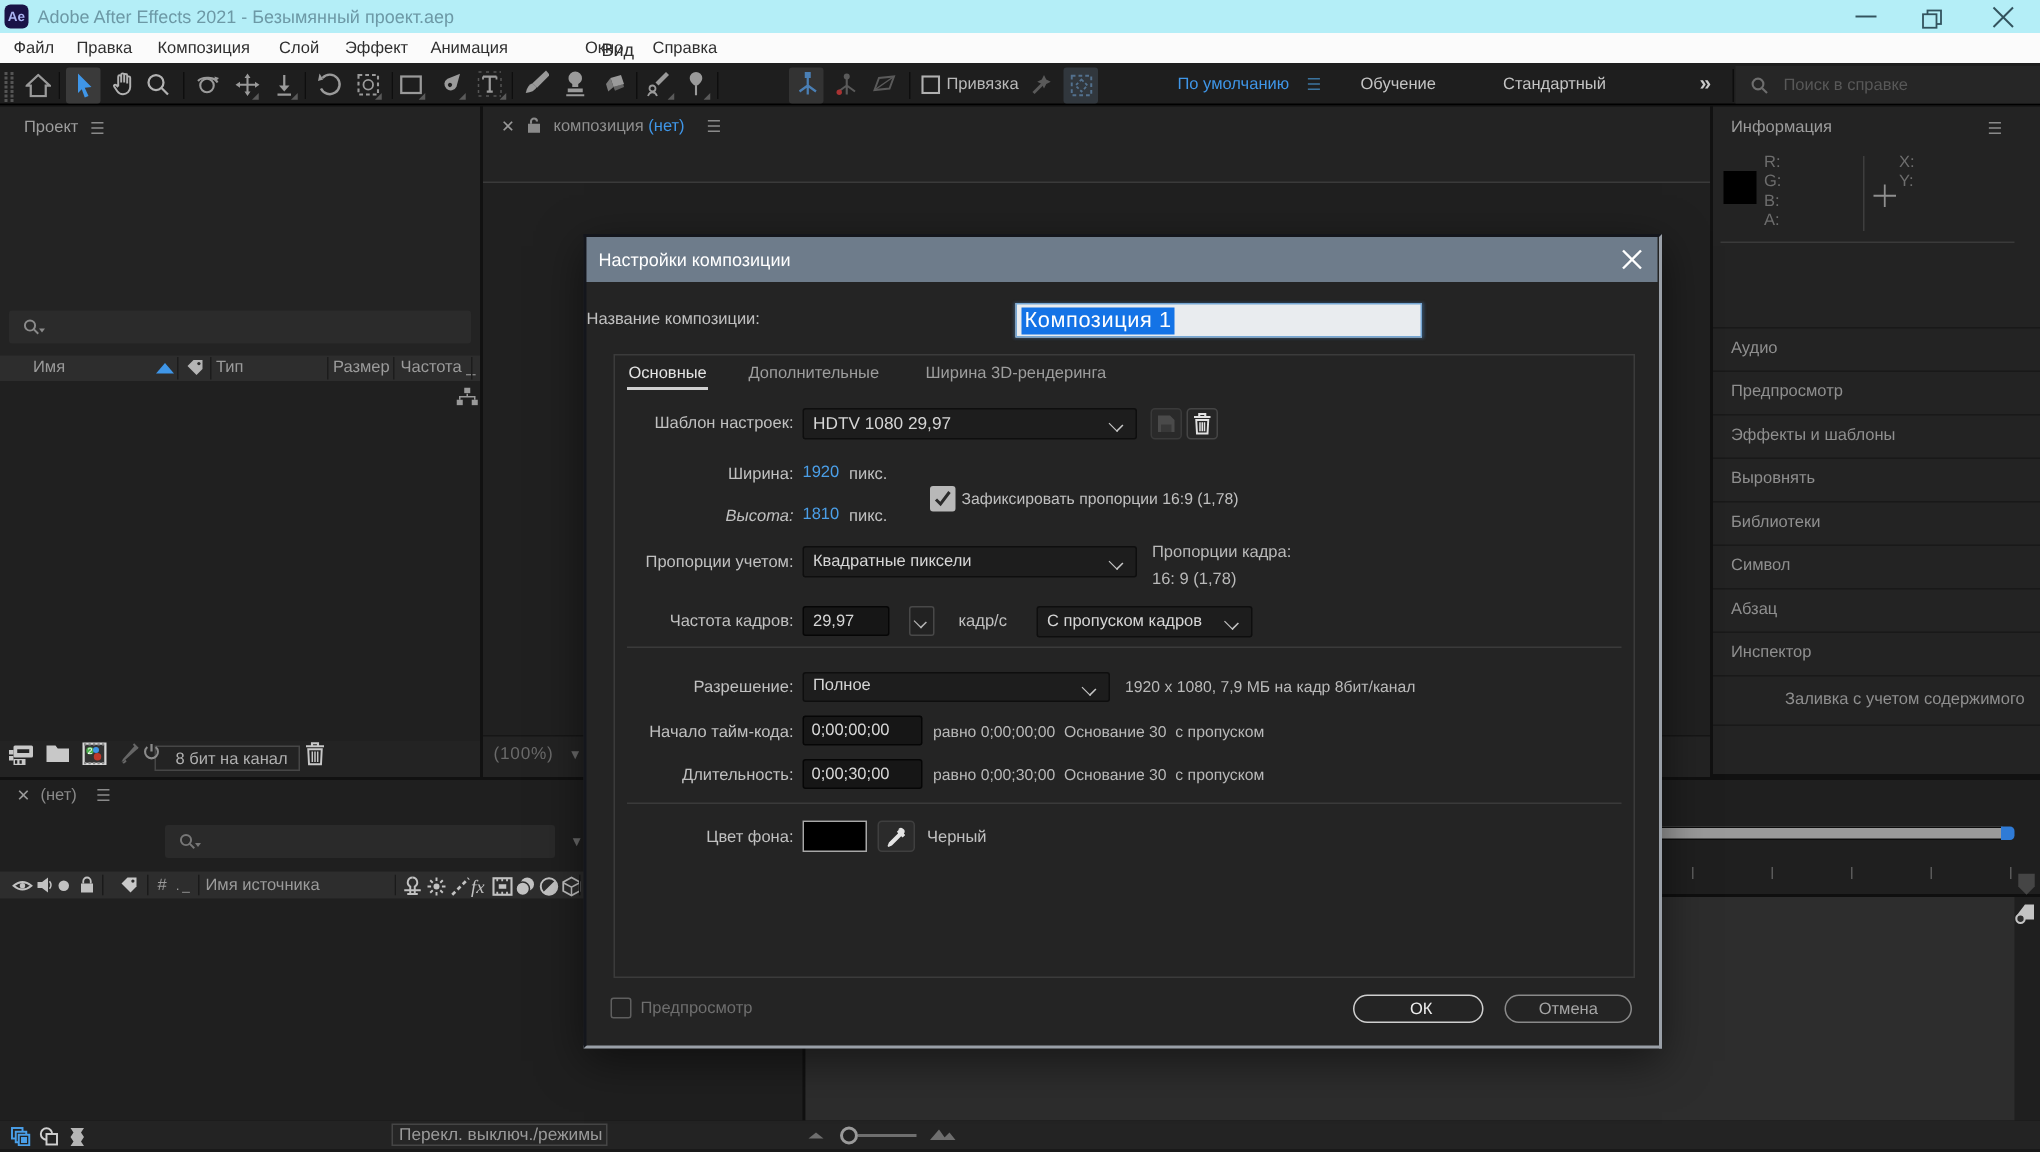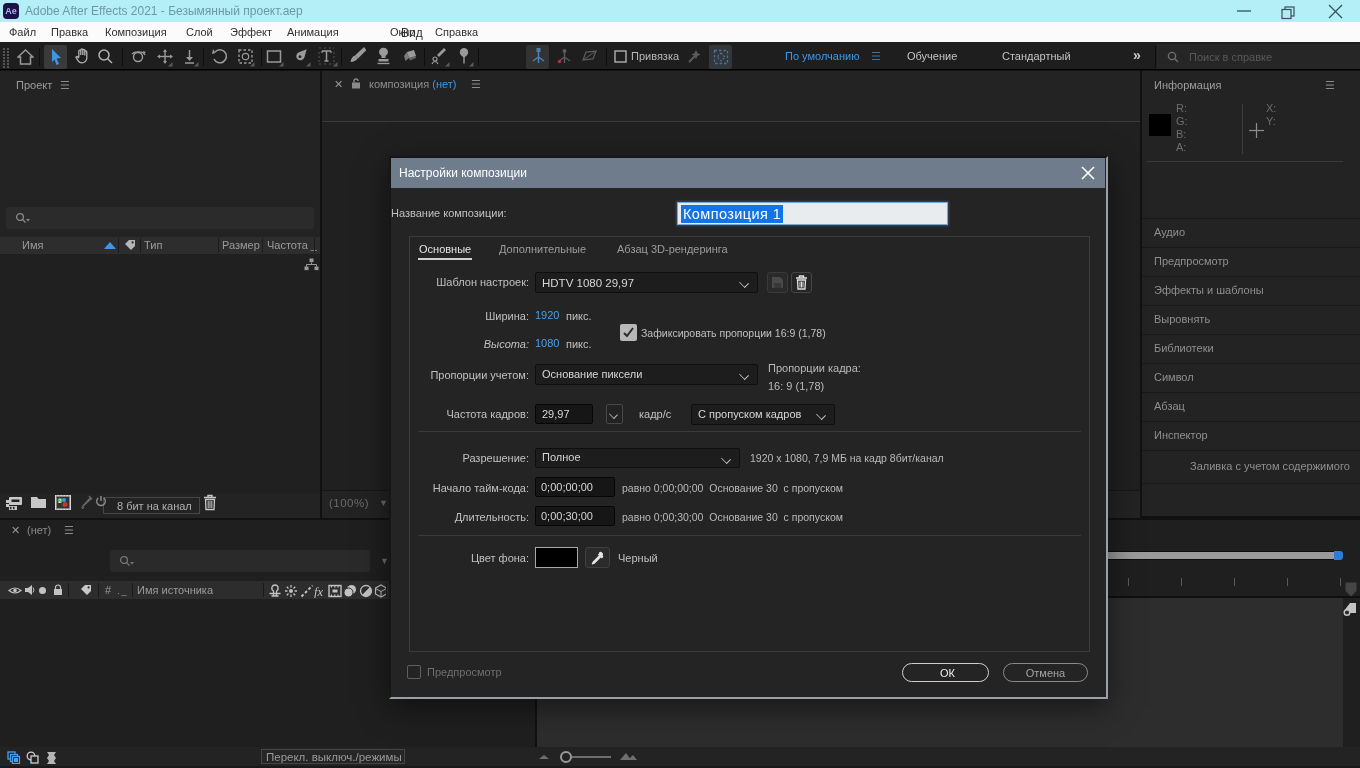--- a/index.html
+++ b/index.html
@@ -182,21 +182,21 @@
   <div class="abs txt" style="left:391px;top:207px;width:281px;text-align:left;font-size:11px;color:#c0c0c0;">Название композиции:</div>
   <div class="abs" style="left:677px;top:202px;width:271px;height:23px;background:#e9ecef;border:1px solid #76a7d4;box-shadow:0 0 2px 1px rgba(80,150,220,0.35);"></div>
   <div class="abs" style="left:681px;top:205px;height:18px;background:#1473e6;">
     <span class="txt" style="font-size:14.5px;letter-spacing:0.4px;color:#fff;line-height:18px;padding:0 2px;">Композиция 1</span>
   </div>
 
   <div class="abs" style="left:409px;top:236px;width:681px;height:416px;border:1px solid #3b3b3b;"></div>
   <div class="abs txt" style="left:419px;top:243px;font-size:11px;color:#e3e3e3;">Основные</div>
   <div class="abs" style="left:418px;top:258px;width:54px;height:2px;background:#d0d0d0;"></div>
   <div class="abs txt" style="left:499px;top:243px;font-size:11px;color:#9d9d9d;">Дополнительные</div>
-  <div class="abs txt" style="left:617px;top:243px;font-size:11px;color:#9d9d9d;">Абзац 3D-рендеринга</div>
+  <div class="abs txt" style="left:617px;top:243px;font-size:11px;color:#9d9d9d;">Ширина 3D-рендеринга</div>
 
   <div class="abs txt" style="left:391px;top:276px;width:138px;text-align:right;font-size:11px;color:#c0c0c0;">Шаблон настроек:</div>
   <div class="abs dd" style="left:535px;top:272px;width:223px;height:21px;"></div>
   <div class="abs txt" style="left:542px;top:277px;font-size:11.5px;color:#d6d6d6;">HDTV 1080 29,97</div>
 
   <div class="abs" style="left:767px;top:272px;width:21px;height:21px;background:#2a2a2a;border:1px solid #3a3a3a;border-radius:3px;"></div>
   <svg class="abs" style="left:771px;top:276px;width:13px;height:13px" viewBox="0 0 13 13">
     <path d="M1 1 H9 L12 4 V12 H1 Z" fill="#4a4a4a"></path>
         <rect x="3" y="7" width="7" height="5" fill="#383838"></rect>
   </svg>
@@ -209,26 +209,26 @@
 
   <div class="abs txt" style="left:391px;top:310px;width:138px;text-align:right;font-size:11px;color:#c0c0c0;">Ширина:</div>
   <div class="abs txt" style="left:535px;top:309px;font-size:11px;color:#4b9fe8;">1920</div>
   <div class="abs txt" style="left:566px;top:310px;font-size:11px;color:#c0c0c0;">пикс.</div>
   <div class="abs" style="left:620px;top:324px;width:17px;height:17px;background:#b8b8b8;border-radius:2px;"></div>
   <svg class="abs" style="left:622px;top:326px;width:13px;height:13px" viewBox="0 0 13 13">
     <path d="M2 7 L5 10 L11 2" fill="none" stroke="#2b2b2b" stroke-width="2"></path>
   </svg>
   <div class="abs txt" style="left:641px;top:327px;font-size:10.5px;color:#c0c0c0;">Зафиксировать пропорции 16:9 (1,78)</div>
   <div class="abs txt" style="left:391px;top:338px;width:138px;text-align:right;font-size:11px;color:#c0c0c0;font-style:italic;">Высота:</div>
-  <div class="abs txt" style="left:535px;top:337px;font-size:11px;color:#4b9fe8;">1080</div>
+  <div class="abs txt" style="left:535px;top:337px;font-size:11px;color:#4b9fe8;">1810</div>
   <div class="abs txt" style="left:566px;top:338px;font-size:11px;color:#c0c0c0;">пикс.</div>
 
   <div class="abs txt" style="left:391px;top:369px;width:138px;text-align:right;font-size:11px;color:#c0c0c0;">Пропорции учетом:</div>
   <div class="abs dd" style="left:535px;top:364px;width:223px;height:21px;"></div>
-  <div class="abs txt" style="left:542px;top:368px;font-size:11px;color:#d6d6d6;">Основание пиксели</div>
+  <div class="abs txt" style="left:542px;top:368px;font-size:11px;color:#d6d6d6;">Квадратные пиксели</div>
   <div class="abs txt" style="left:768px;top:362px;font-size:11px;color:#b9b9b9;">Пропорции кадра:</div>
   <div class="abs txt" style="left:768px;top:380px;font-size:11px;color:#b9b9b9;">16: 9 (1,78)</div>
 
   <div class="abs txt" style="left:391px;top:408px;width:138px;text-align:right;font-size:11px;color:#c0c0c0;">Частота кадров:</div>
   <div class="abs inp" style="left:535px;top:404px;width:58px;height:20px;"></div>
   <div class="abs txt" style="left:542px;top:408px;font-size:11px;color:#d6d6d6;">29,97</div>
   <div class="abs" style="left:606px;top:404px;width:17px;height:20px;background:#222;border:1px solid #484848;border-radius:2px;"></div>
   <div class="abs chev" style="left:610px;top:411px;"></div>
   <div class="abs txt" style="left:639px;top:408px;font-size:11px;color:#c0c0c0;">кадр/с</div>
   <div class="abs dd" style="left:691px;top:404px;width:144px;height:21px;"></div>

